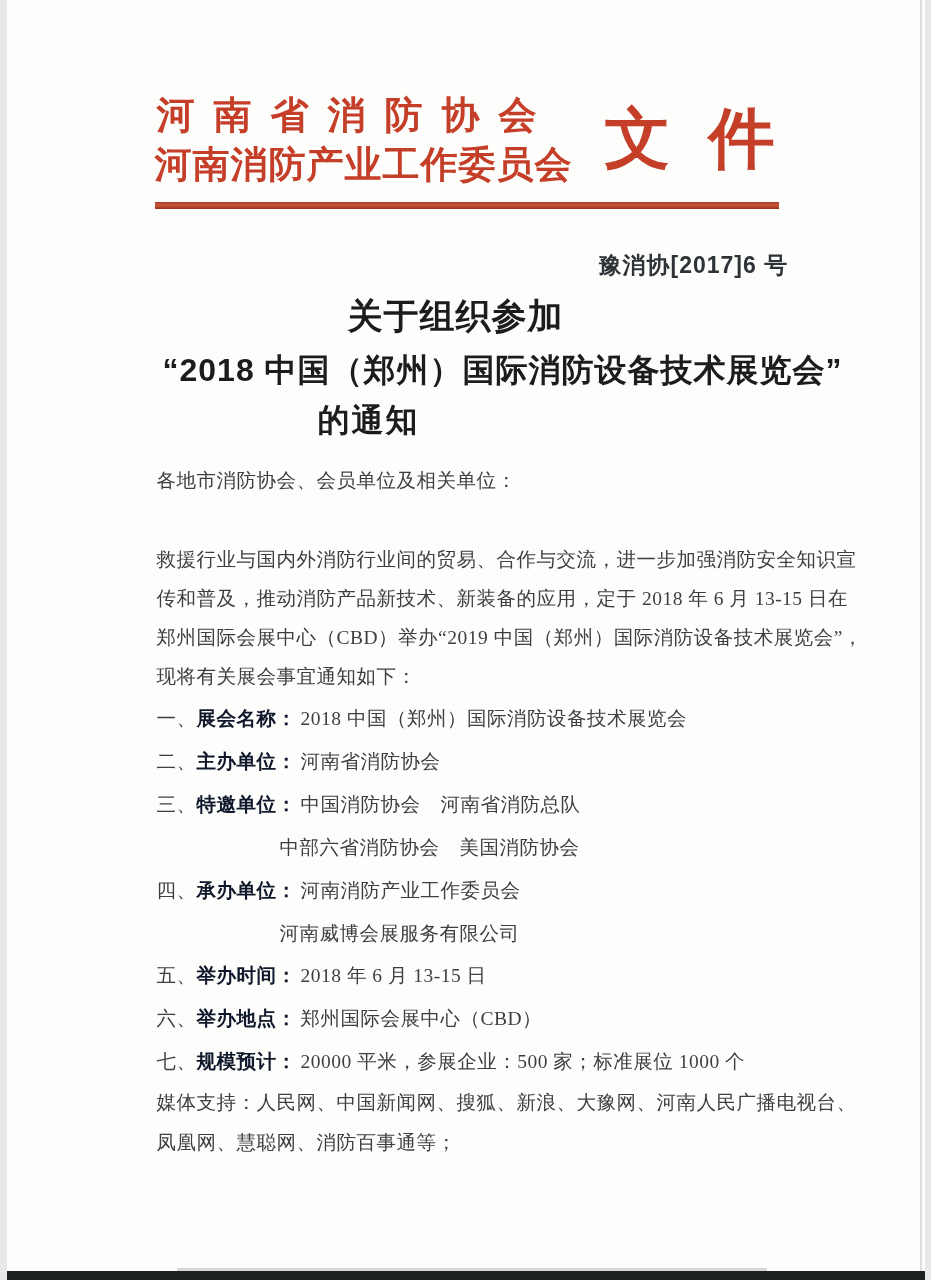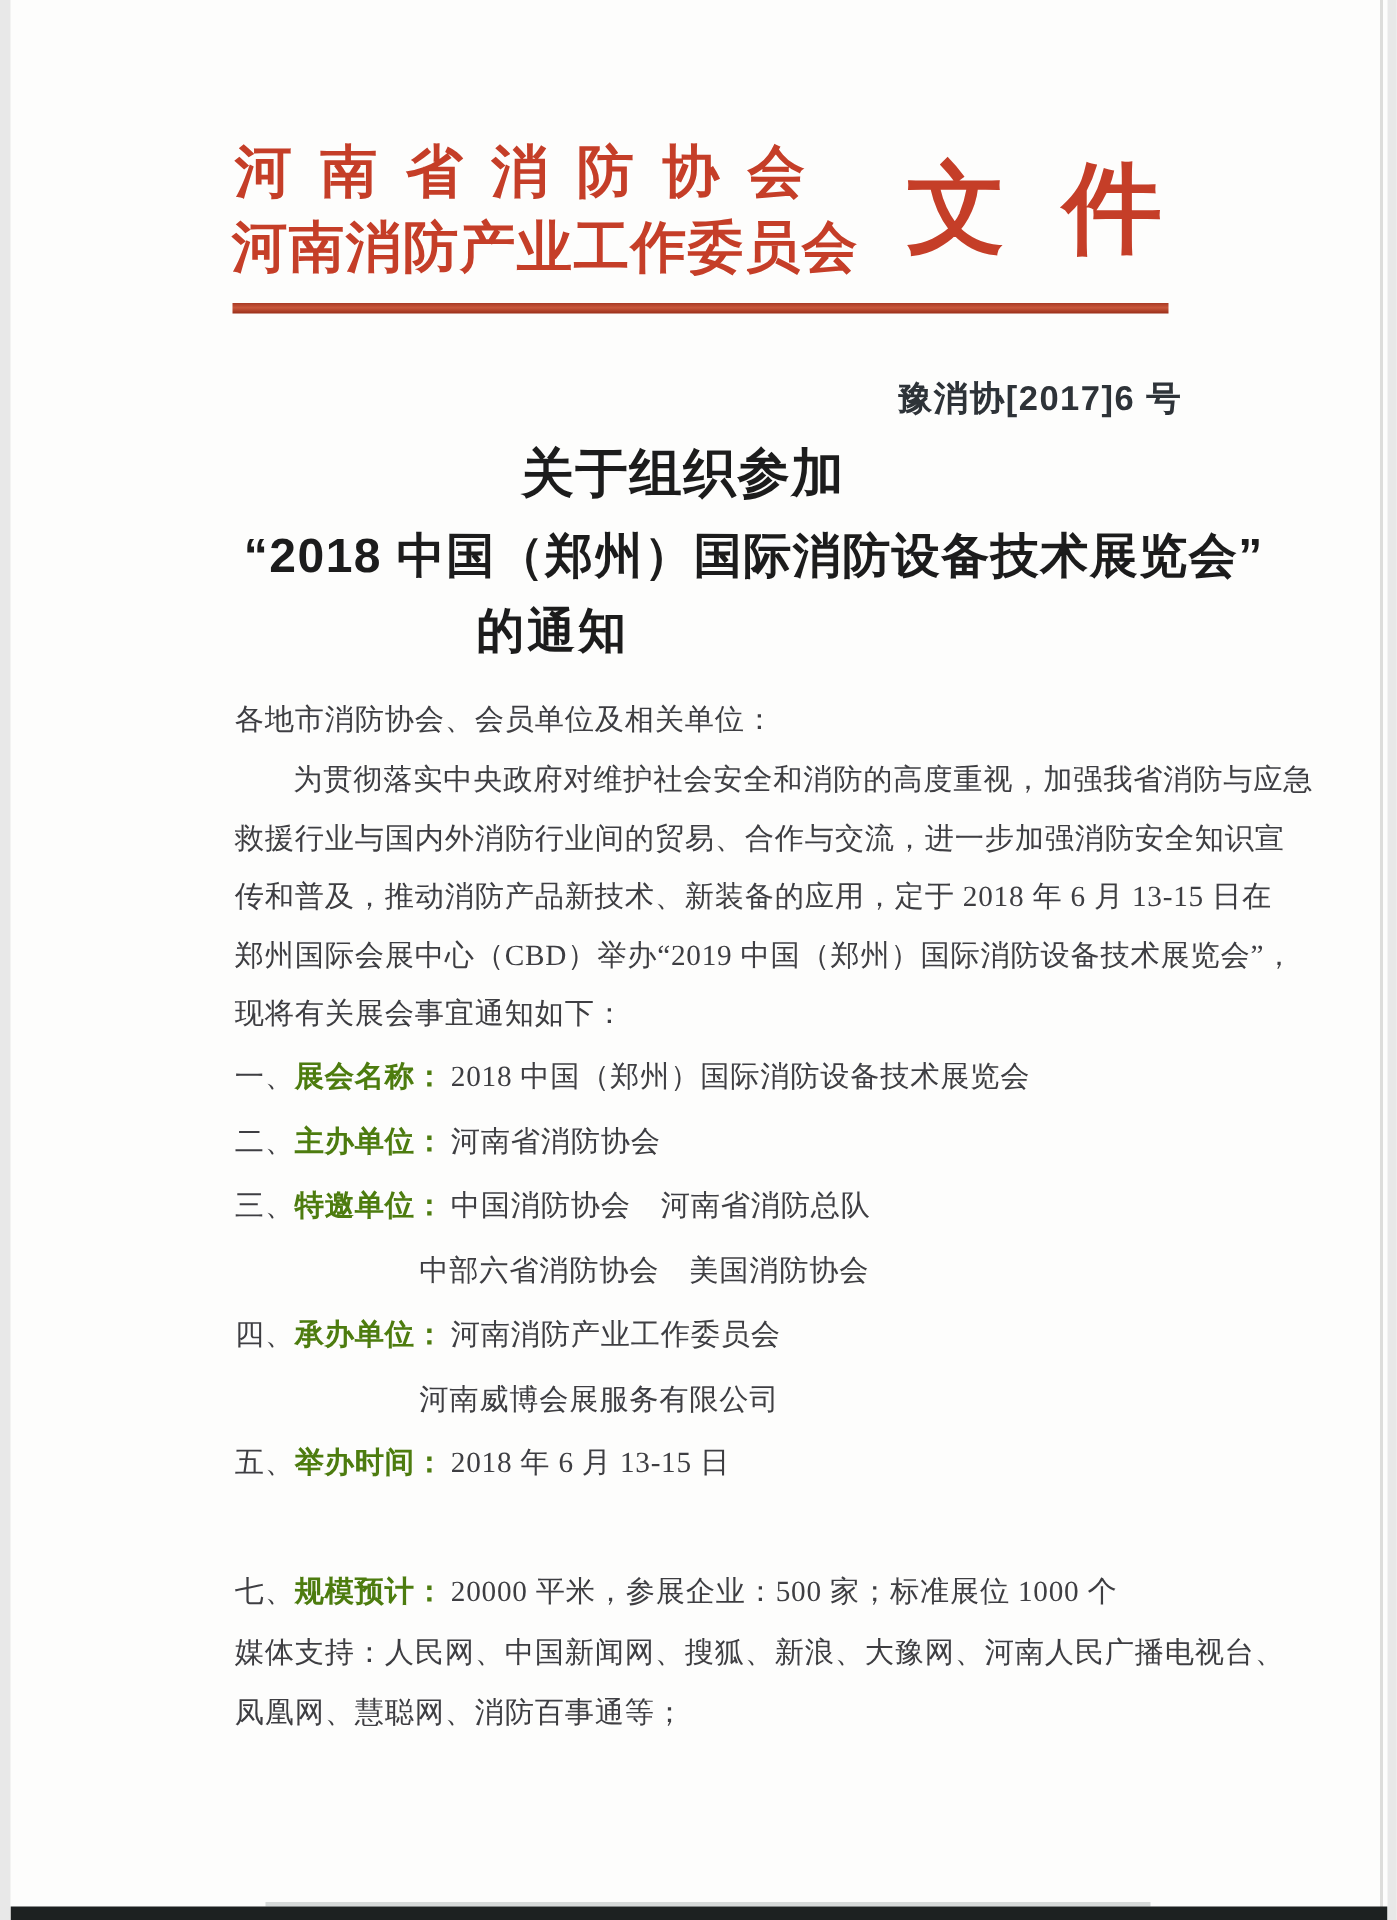--- a/index.html
+++ b/index.html
@@ -67,42 +67,41 @@
   .it1 {left:150px;top:749px;}
   .it2 {left:150px;top:792px;}
   .it2b{left:273px;top:835px;}
   .it3 {left:150px;top:878px;}
   .it3b{left:273px;top:921px;}
   .it4 {left:150px;top:963px;}
   .it5 {left:150px;top:1006px;}
   .it6 {left:150px;top:1049px;}
   .md1 {left:150px;top:1090px;}
   .md2 {left:150px;top:1130px;}
-  .item-label{font-weight:700;color:#4d7c0f;font-family:Liberation Mono, monospace;}
+  .item-label{font-weight:700;color:#0f172a;font-family:Liberation Mono, monospace;}
   .item-value{margin-left:4px;}
 </style>
 </head>
 <body>
 
 <div id="page">
 
   <div class="org-line1 red">河南省消防协会</div>
   <div class="org-line2 red">河南消防产业工作委员会</div>
   <div class="doc-type red">文件</div>
   <div class="red-rule"></div>
 
   <div class="doc-number">豫消协[2017]6 号</div>
 
   <div class="title title-1">关于组织参加</div>
   <div class="title title-2">“2018 中国（郑州）国际消防设备技术展览会”</div>
   <div class="title title-3">的通知</div>
 
   <div class="bl sal">各地市消防协会、会员单位及相关单位：</div>
 
-  <div class="bl in1">为贯彻落实中央政府对维护社会安全和消防的高度重视，加强我省消防与应急</div>
   <div class="bl in2">救援行业与国内外消防行业间的贸易、合作与交流，进一步加强消防安全知识宣</div>
   <div class="bl in3">传和普及，推动消防产品新技术、新装备的应用，定于 2018 年 6 月 13-15 日在</div>
   <div class="bl in4">郑州国际会展中心（CBD）举办“2019 中国（郑州）国际消防设备技术展览会”，</div>
   <div class="bl in5">现将有关展会事宜通知如下：</div>
 
   <div class="bl it0">
     <span>一、</span><span class="item-label">展会名称：</span><span class="item-value">2018 中国（郑州）国际消防设备技术展览会</span>
   </div>
   <div class="bl it1">
     <span>二、</span><span class="item-label">主办单位：</span><span class="item-value">河南省消防协会</span>
@@ -111,20 +110,23 @@
     <span>三、</span><span class="item-label">特邀单位：</span><span class="item-value">中国消防协会　河南省消防总队</span>
   </div>
   <div class="bl it2b">中部六省消防协会　美国消防协会</div>
   <div class="bl it3">
     <span>四、</span><span class="item-label">承办单位：</span><span class="item-value">河南消防产业工作委员会</span>
   </div>
   <div class="bl it3b">河南威博会展服务有限公司</div>
   <div class="bl it4">
     <span>五、</span><span class="item-label">举办时间：</span><span class="item-value">2018 年 6 月 13-15 日</span>
   </div>
+  <div class="bl it5">
+    <span>六、</span><span class="item-label">举办地点：</span><span class="item-value">郑州国际会展中心（CBD）</span>
+  </div>
   <div class="bl it6">
     <span>七、</span><span class="item-label">规模预计：</span><span class="item-value">20000 平米，参展企业：500 家；标准展位 1000 个</span>
   </div>
 
   <div class="bl md1">媒体支持：人民网、中国新闻网、搜狐、新浪、大豫网、河南人民广播电视台、</div>
   <div class="bl md2">凤凰网、慧聪网、消防百事通等；</div>
 
   <div class="right-scan-edge"></div>
   <div class="bottom-scan-gray"></div>
   <div class="bottom-scan-edge"></div>

